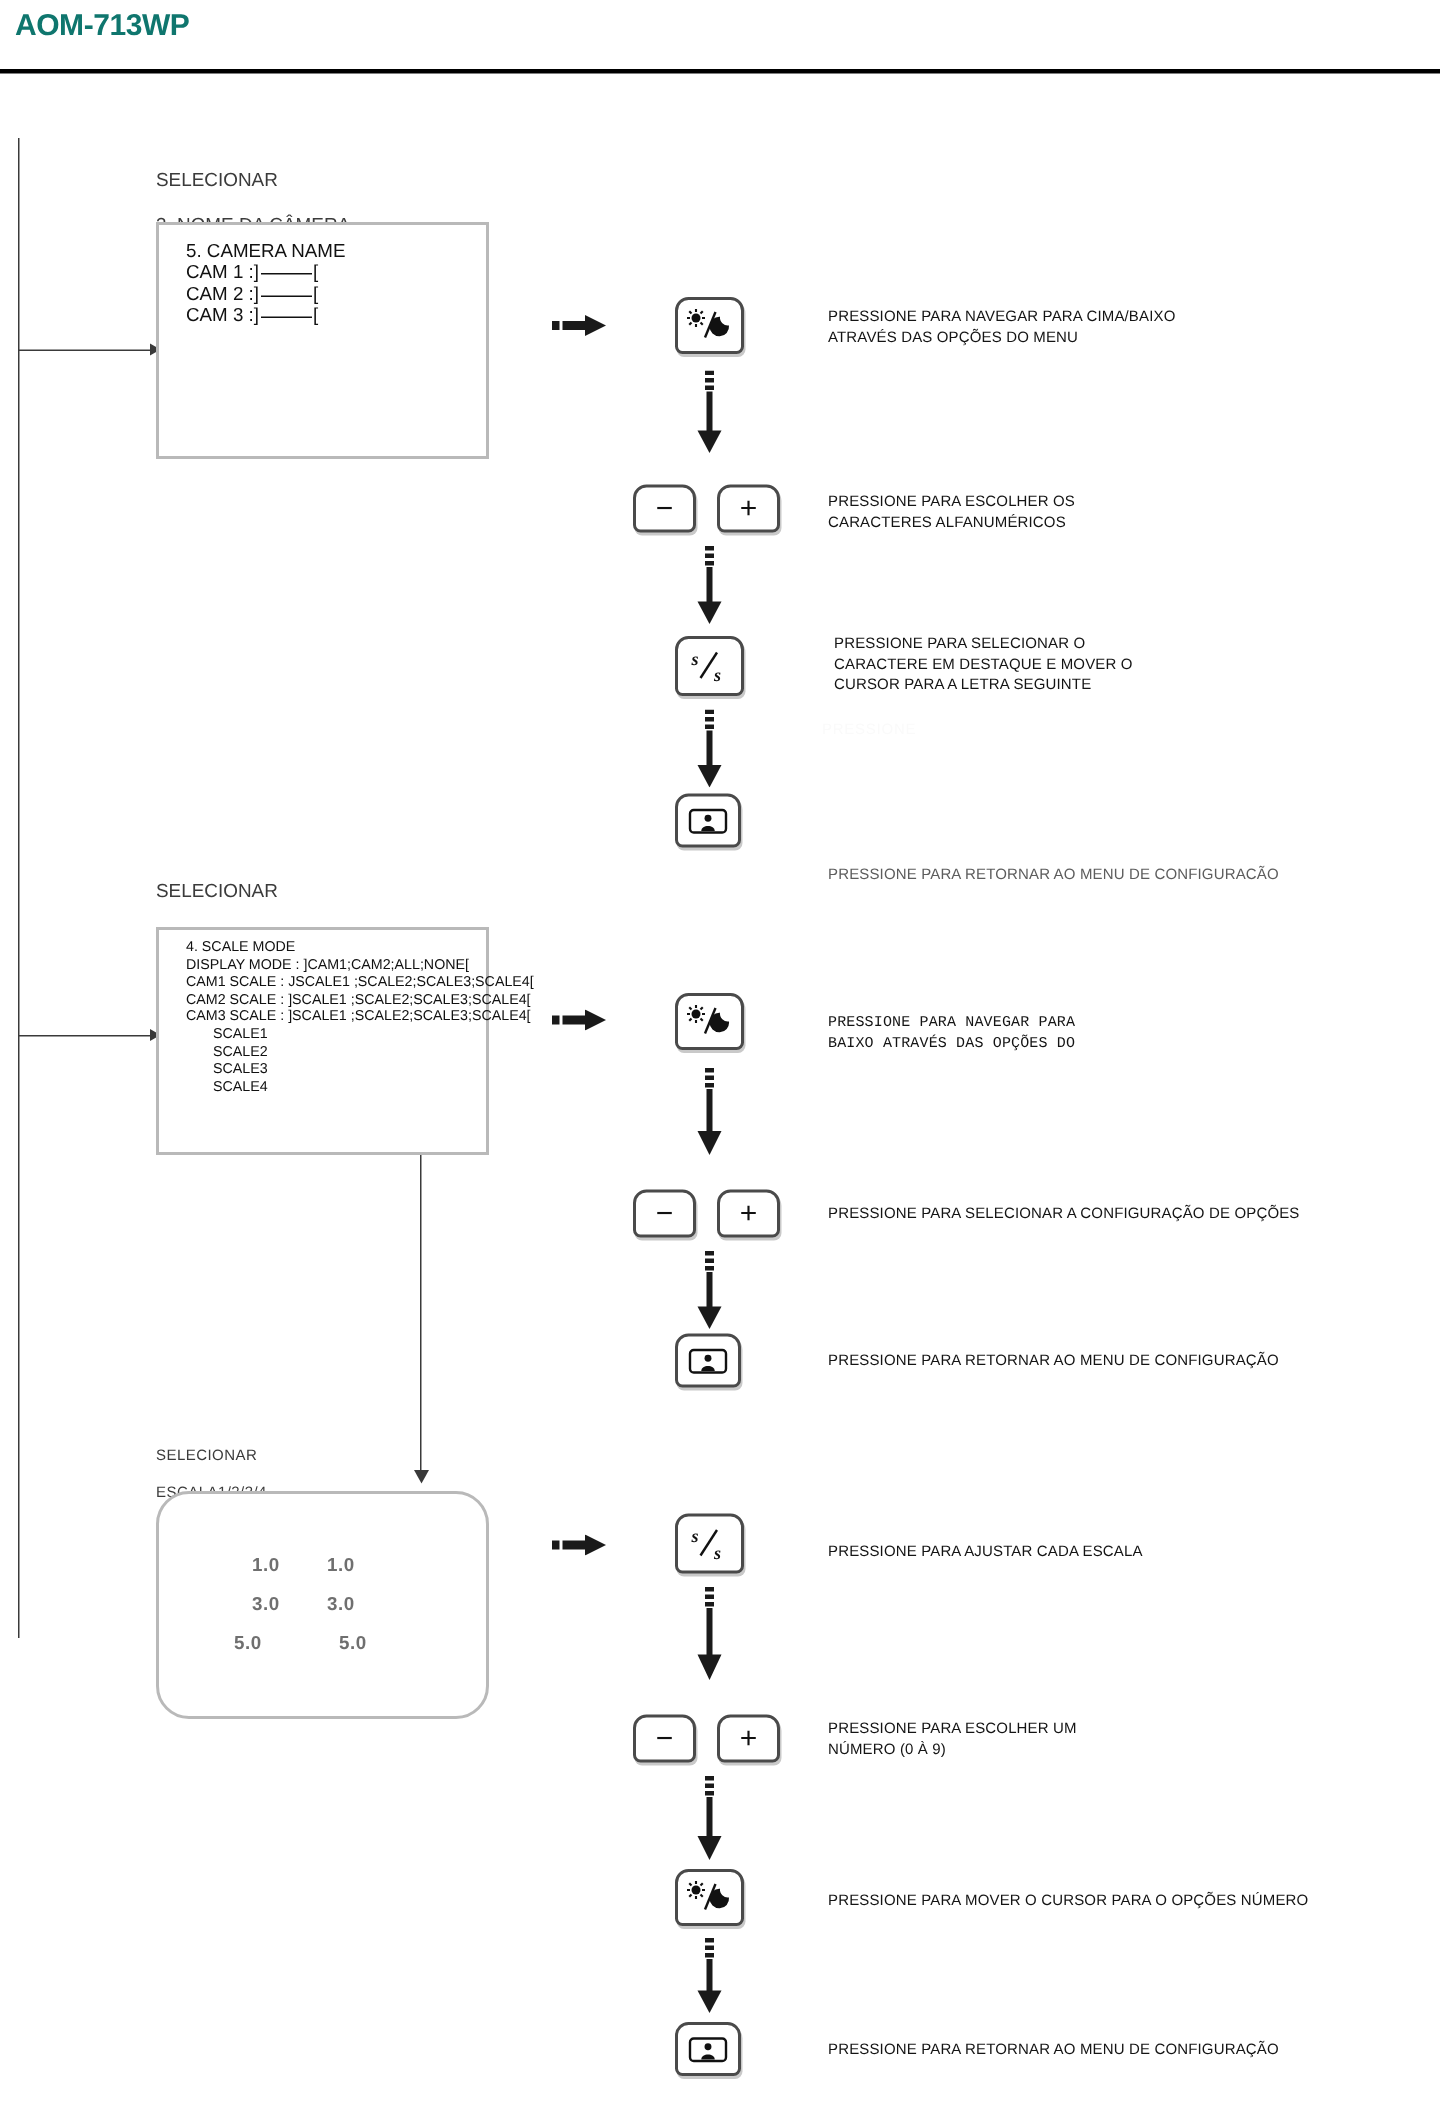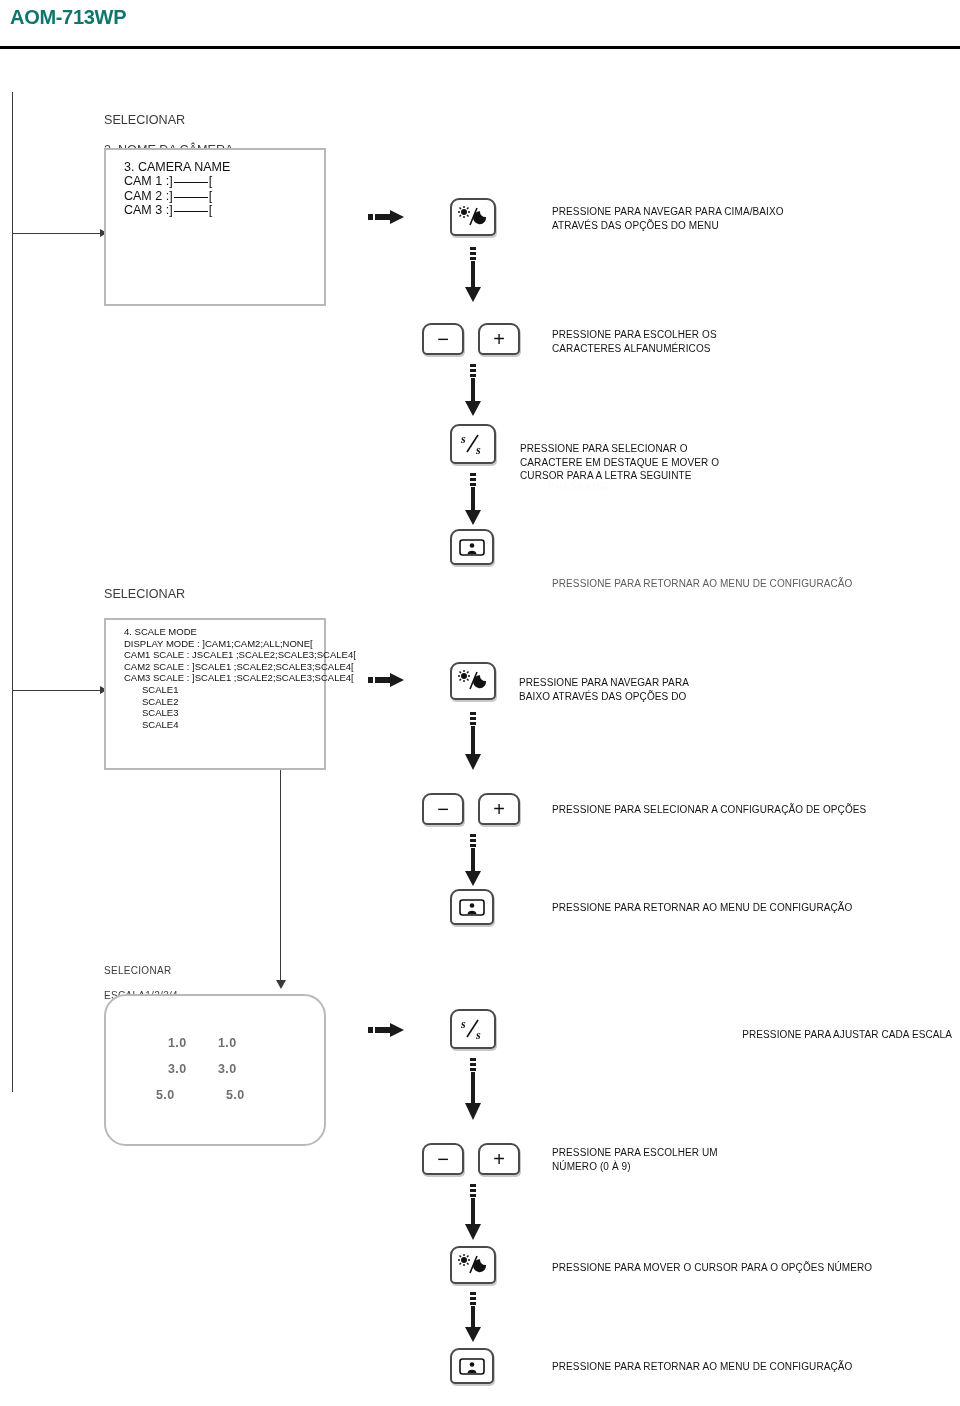--- a/index.html
+++ b/index.html
@@ -113,21 +113,21 @@
   <div class="vline" style="left:280px;top:770px;height:212px;"></div>
   <div class="arrow-d" style="left:276px;top:980px;"></div>
 
   <div class="caption" style="left:104px;top:98px;">
     <span>SELECIONAR</span><br>
     <span>3. NOME DA CÂMERA</span>
   </div>
 
   <div class="osd" style="left:104px;top:148px;width:222px;height:158px;">
     <div class="osd-inner big" style="padding-left:18px;padding-top:10px;">
-      <span>3. CAMERA NAME</span><br>
+      <span>5. CAMERA NAME</span><br>
       <span>CAM 1 :</span><span>]</span><span class="uline"></span><span>[</span><br>
       <span>CAM 2 :</span><span>]</span><span class="uline"></span><span>[</span><br>
       <span>CAM 3 :</span><span>]</span><span class="uline"></span><span>[</span>
     </div>
   </div>
 
   <div class="stub" style="left:368px;top:210px;">
     <svg width="36" height="14" class="sm-svg">
         <rect x="0" y="4" width="5" height="6" fill="#1a1a1a"></rect>
         <rect x="7" y="4" width="15" height="6" fill="#1a1a1a"></rect>
@@ -190,21 +190,21 @@
 
   <div class="key k-ss" style="left:450px;top:424px;width:46px;height:40px;">
     <div class="glyph">
       <svg width="34" height="26" viewBox="0 0 34 26" class="sm-svg">
         <text x="5" y="12" font-family="Liberation Serif, serif" font-style="italic" font-size="12" fill="#111">s</text>
         <line x1="11" y1="21" x2="22" y2="4" stroke="#111" stroke-width="1.6"></line>
         <text x="20" y="23" font-family="Liberation Serif, serif" font-style="italic" font-size="12" fill="#111">s</text>
       </svg>
     </div>
   </div>
-  <div class="instr" style="left:520px;top:423px;width:400px;margin-top:19px;">PRESSIONE PARA SELECIONAR O
+  <div class="instr" style="left:556px;top:423px;width:400px;">PRESSIONE PARA SELECIONAR O
 CARACTERE EM DESTAQUE E MOVER O
 CURSOR PARA A LETRA SEGUINTE</div>
 
   <div class="ghost" style="left:548px;top:481px;">PRESSIONE</div>
 
   <div style="position:absolute;left:464px;top:473px;">
     <svg width="18" height="52" class="sm-svg">
       <rect x="6" y="0" width="6" height="3" fill="#1a1a1a"></rect>
         <rect x="6" y="5" width="6" height="3" fill="#1a1a1a"></rect>
         <rect x="6" y="10" width="6" height="3" fill="#1a1a1a"></rect>
@@ -267,21 +267,21 @@
               <line x1="11" y1="10" x2="12.5" y2="11.5"></line>
               <line x1="12.5" y1="2.5" x2="11" y2="4"></line>
               <line x1="5" y1="10" x2="3.5" y2="11.5"></line>
             </g>
           <line x1="14" y1="20" x2="21" y2="3" stroke="#111" stroke-width="1.6"></line>
           <path d="M30 12 A6.5 6.5 0 1 1 24 6.2 A5.3 5.3 0 0 0 30 12 Z"></path>
         </g>
       </svg>
     </div>
   </div>
-  <div class="instr" style="left:519px;top:676px;width:400px;">PRESSIONE PARA NAVEGAR PARA
+  <div class="instr" style="left:552px;top:676px;width:400px;font-family:Liberation Mono, monospace;">PRESSIONE PARA NAVEGAR PARA
 BAIXO ATRAVÉS DAS OPÇÕES DO</div>
 
   <div style="position:absolute;left:464px;top:712px;">
     <svg width="18" height="58" class="sm-svg">
       <rect x="6" y="0" width="6" height="3" fill="#1a1a1a"></rect>
         <rect x="6" y="5" width="6" height="3" fill="#1a1a1a"></rect>
         <rect x="6" y="10" width="6" height="3" fill="#1a1a1a"></rect>
       <rect x="7" y="14" width="4" height="29" fill="#1a1a1a"></rect>
       <polygon points="1,42 17,42 9,58" fill="#1a1a1a"></polygon>
     </svg>
@@ -344,21 +344,21 @@
 
   <div class="key k-ss" style="left:450px;top:1009px;width:46px;height:40px;">
     <div class="glyph">
       <svg width="34" height="26" viewBox="0 0 34 26" class="sm-svg">
         <text x="5" y="12" font-family="Liberation Serif, serif" font-style="italic" font-size="12" fill="#111">s</text>
         <line x1="11" y1="21" x2="22" y2="4" stroke="#111" stroke-width="1.6"></line>
         <text x="20" y="23" font-family="Liberation Serif, serif" font-style="italic" font-size="12" fill="#111">s</text>
       </svg>
     </div>
   </div>
-  <div class="instr" style="left:552px;top:1028px;width:400px;text-align:right;">PRESSIONE PARA AJUSTAR CADA ESCALA</div>
+  <div class="instr" style="left:552px;top:1028px;width:400px;">PRESSIONE PARA AJUSTAR CADA ESCALA</div>
 
   <div style="position:absolute;left:464px;top:1058px;">
     <svg width="18" height="62" class="sm-svg">
       <rect x="6" y="0" width="6" height="3" fill="#1a1a1a"></rect>
         <rect x="6" y="5" width="6" height="3" fill="#1a1a1a"></rect>
         <rect x="6" y="10" width="6" height="3" fill="#1a1a1a"></rect>
       <rect x="7" y="14" width="4" height="32" fill="#1a1a1a"></rect>
       <polygon points="1,45 17,45 9,62" fill="#1a1a1a"></polygon>
     </svg>
   </div>

